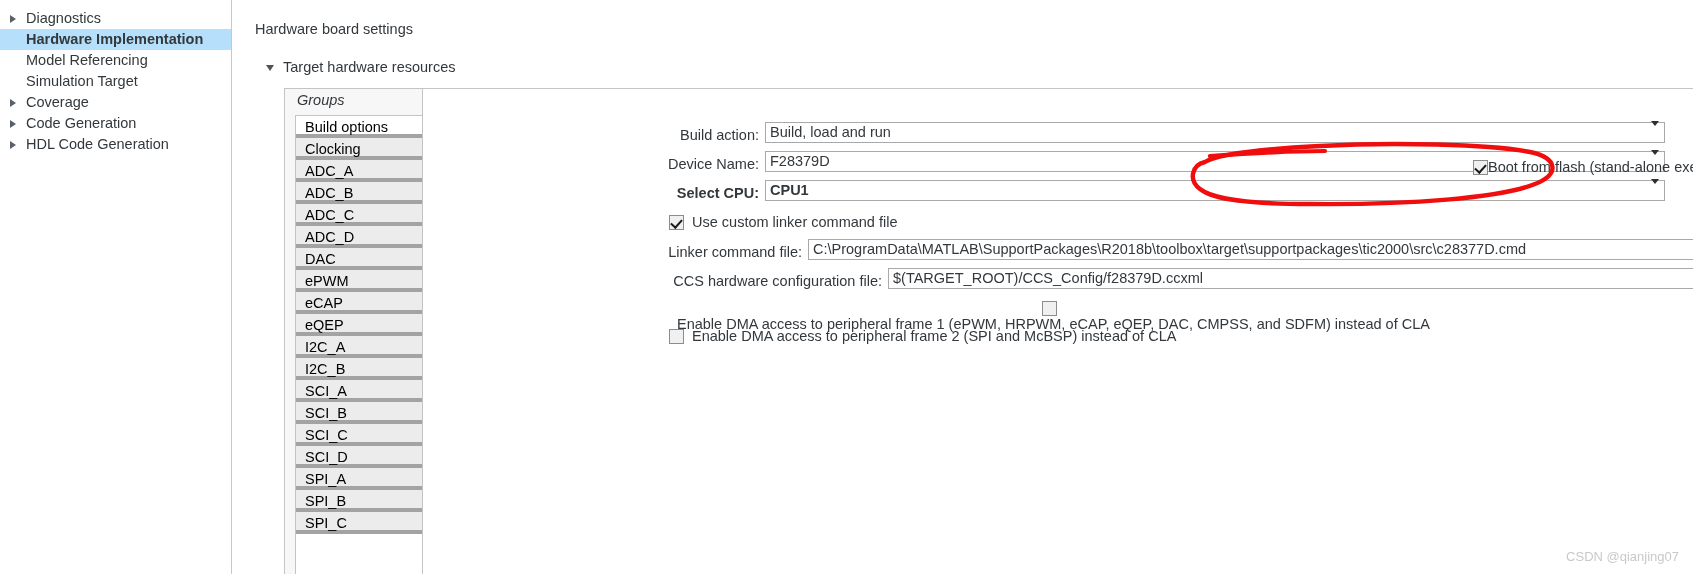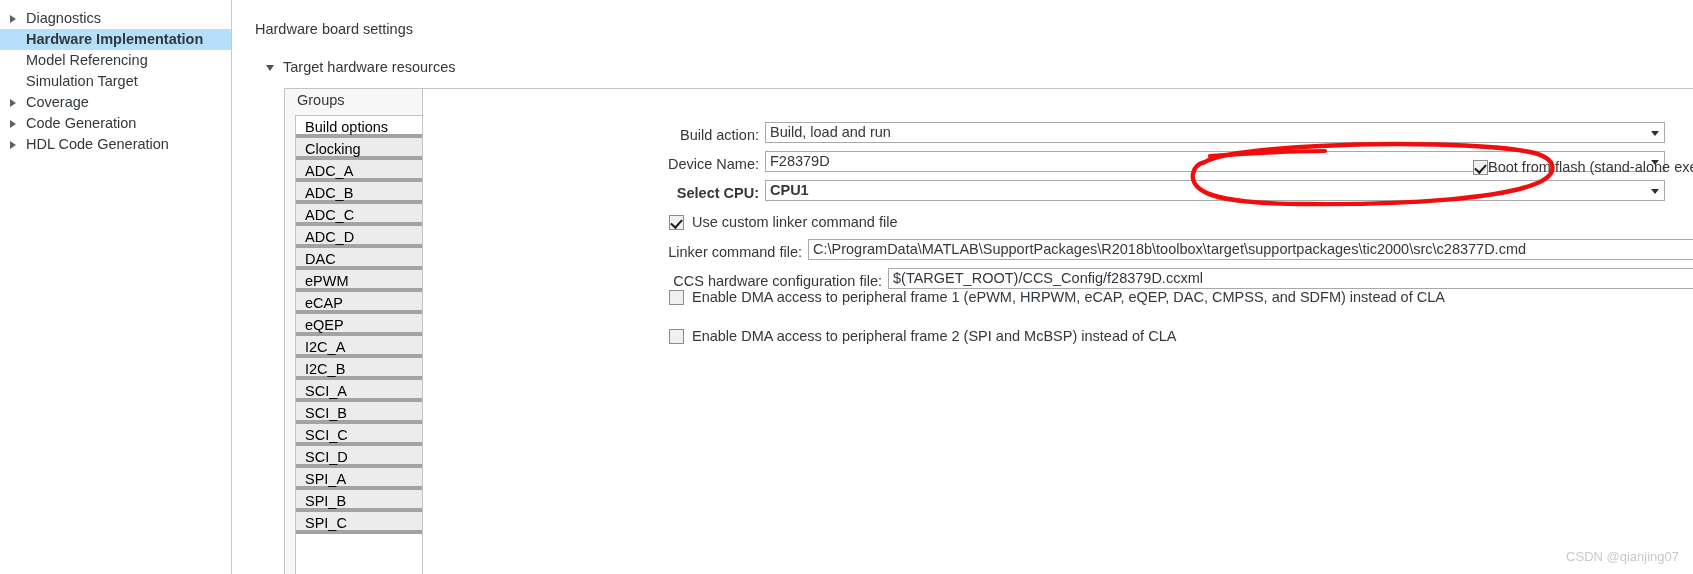--- a/index.html
+++ b/index.html
@@ -91,20 +91,21 @@
     border: 1px solid #c4c4c4;
     border-bottom: none;
     overflow: hidden;
   }
   #groups-caption {
     height: 22px; line-height: 22px;
     padding-left: 12px;
     font-size: 14.5px;
     color: #33383d;
     background: #f7f7f7;
+    font-style: italic;
   }
   #groups-list {
     position: absolute;
     left: 10px; top: 26px;
     right: 0; bottom: 0;
     background: #ffffff;
     border-top: 1px solid #c4c4c4;
     border-left: 1px solid #c4c4c4;
     overflow: hidden;
   }
@@ -147,21 +148,21 @@
     font-size: 14.5px;
     color: #33383d;
   }
   .combo {
     position: absolute;
     top: 0;
     height: 21px;
     background: #ffffff;
     border: 1px solid #a9a9a9;
     display: flex;
-    align-items: center;
+    align-items: flex-start;
   }
   .combo .val {
     flex: 1;
     line-height: 19px;
     padding-left: 4px;
     font-size: 14.5px;
     color: #33383d;
     white-space: nowrap;
     overflow: hidden;
   }
@@ -371,21 +372,21 @@
         <div class="textfield" style="left:0; width:940px;">C:\ProgramData\MATLAB\SupportPackages\R2018b\toolbox\target\supportpackages\tic2000\src\c28377D.cmd</div>
 
       </div>
 
       <div class="form-row" style="left:465px; top:179px; width:860px;">
         <span class="form-label">CCS hardware configuration file:</span>
         <div class="textfield" style="left:0; width:860px;">$(TARGET_ROOT)/CCS_Config/f28379D.ccxml</div>
 
       </div>
 
-      <div class="checkrow" style="left:246px; top:197px;">
+      <div class="checkrow" style="left:246px; top:212px;flex-direction:column;">
         <span class="cbox"></span>
         <span class="cb-label">Enable DMA access to peripheral frame 1 (ePWM, HRPWM, eCAP, eQEP, DAC, CMPSS, and SDFM) instead of CLA</span>
       </div>
 
       <div class="checkrow" style="left:246px; top:236px;">
         <span class="cbox"></span>
         <span class="cb-label">Enable DMA access to peripheral frame 2 (SPI and McBSP) instead of CLA</span>
       </div>
 
     </div>

